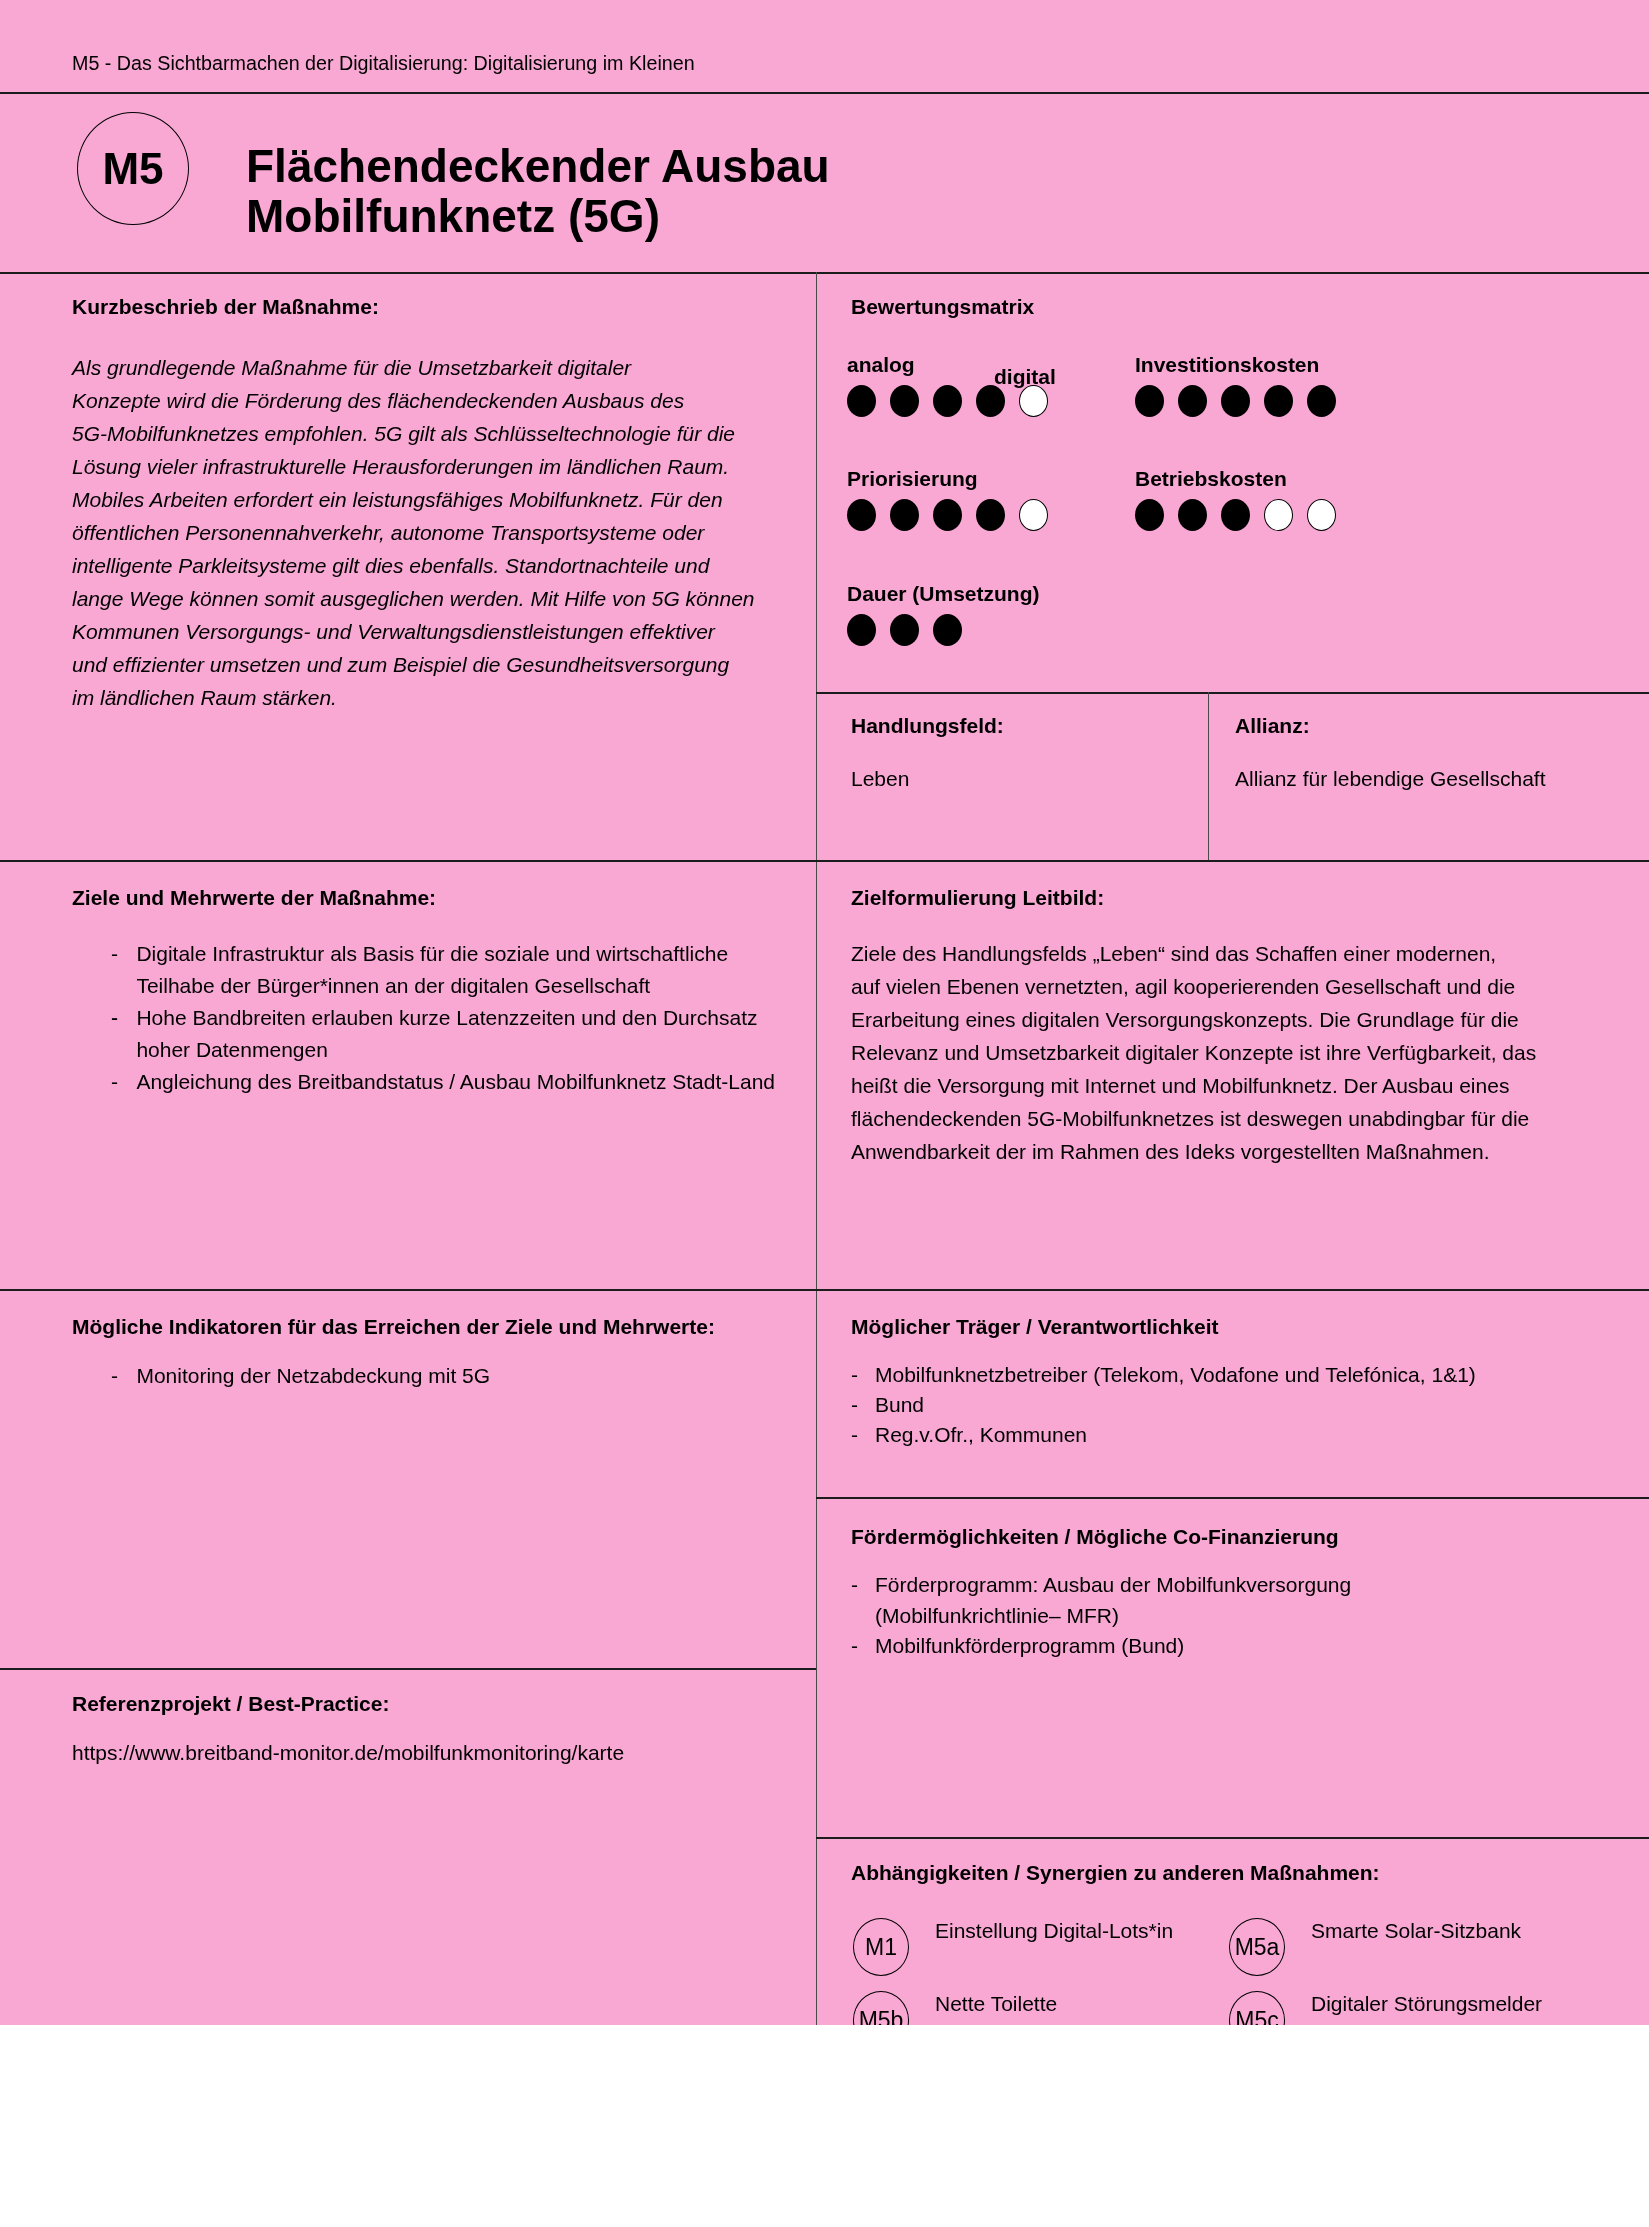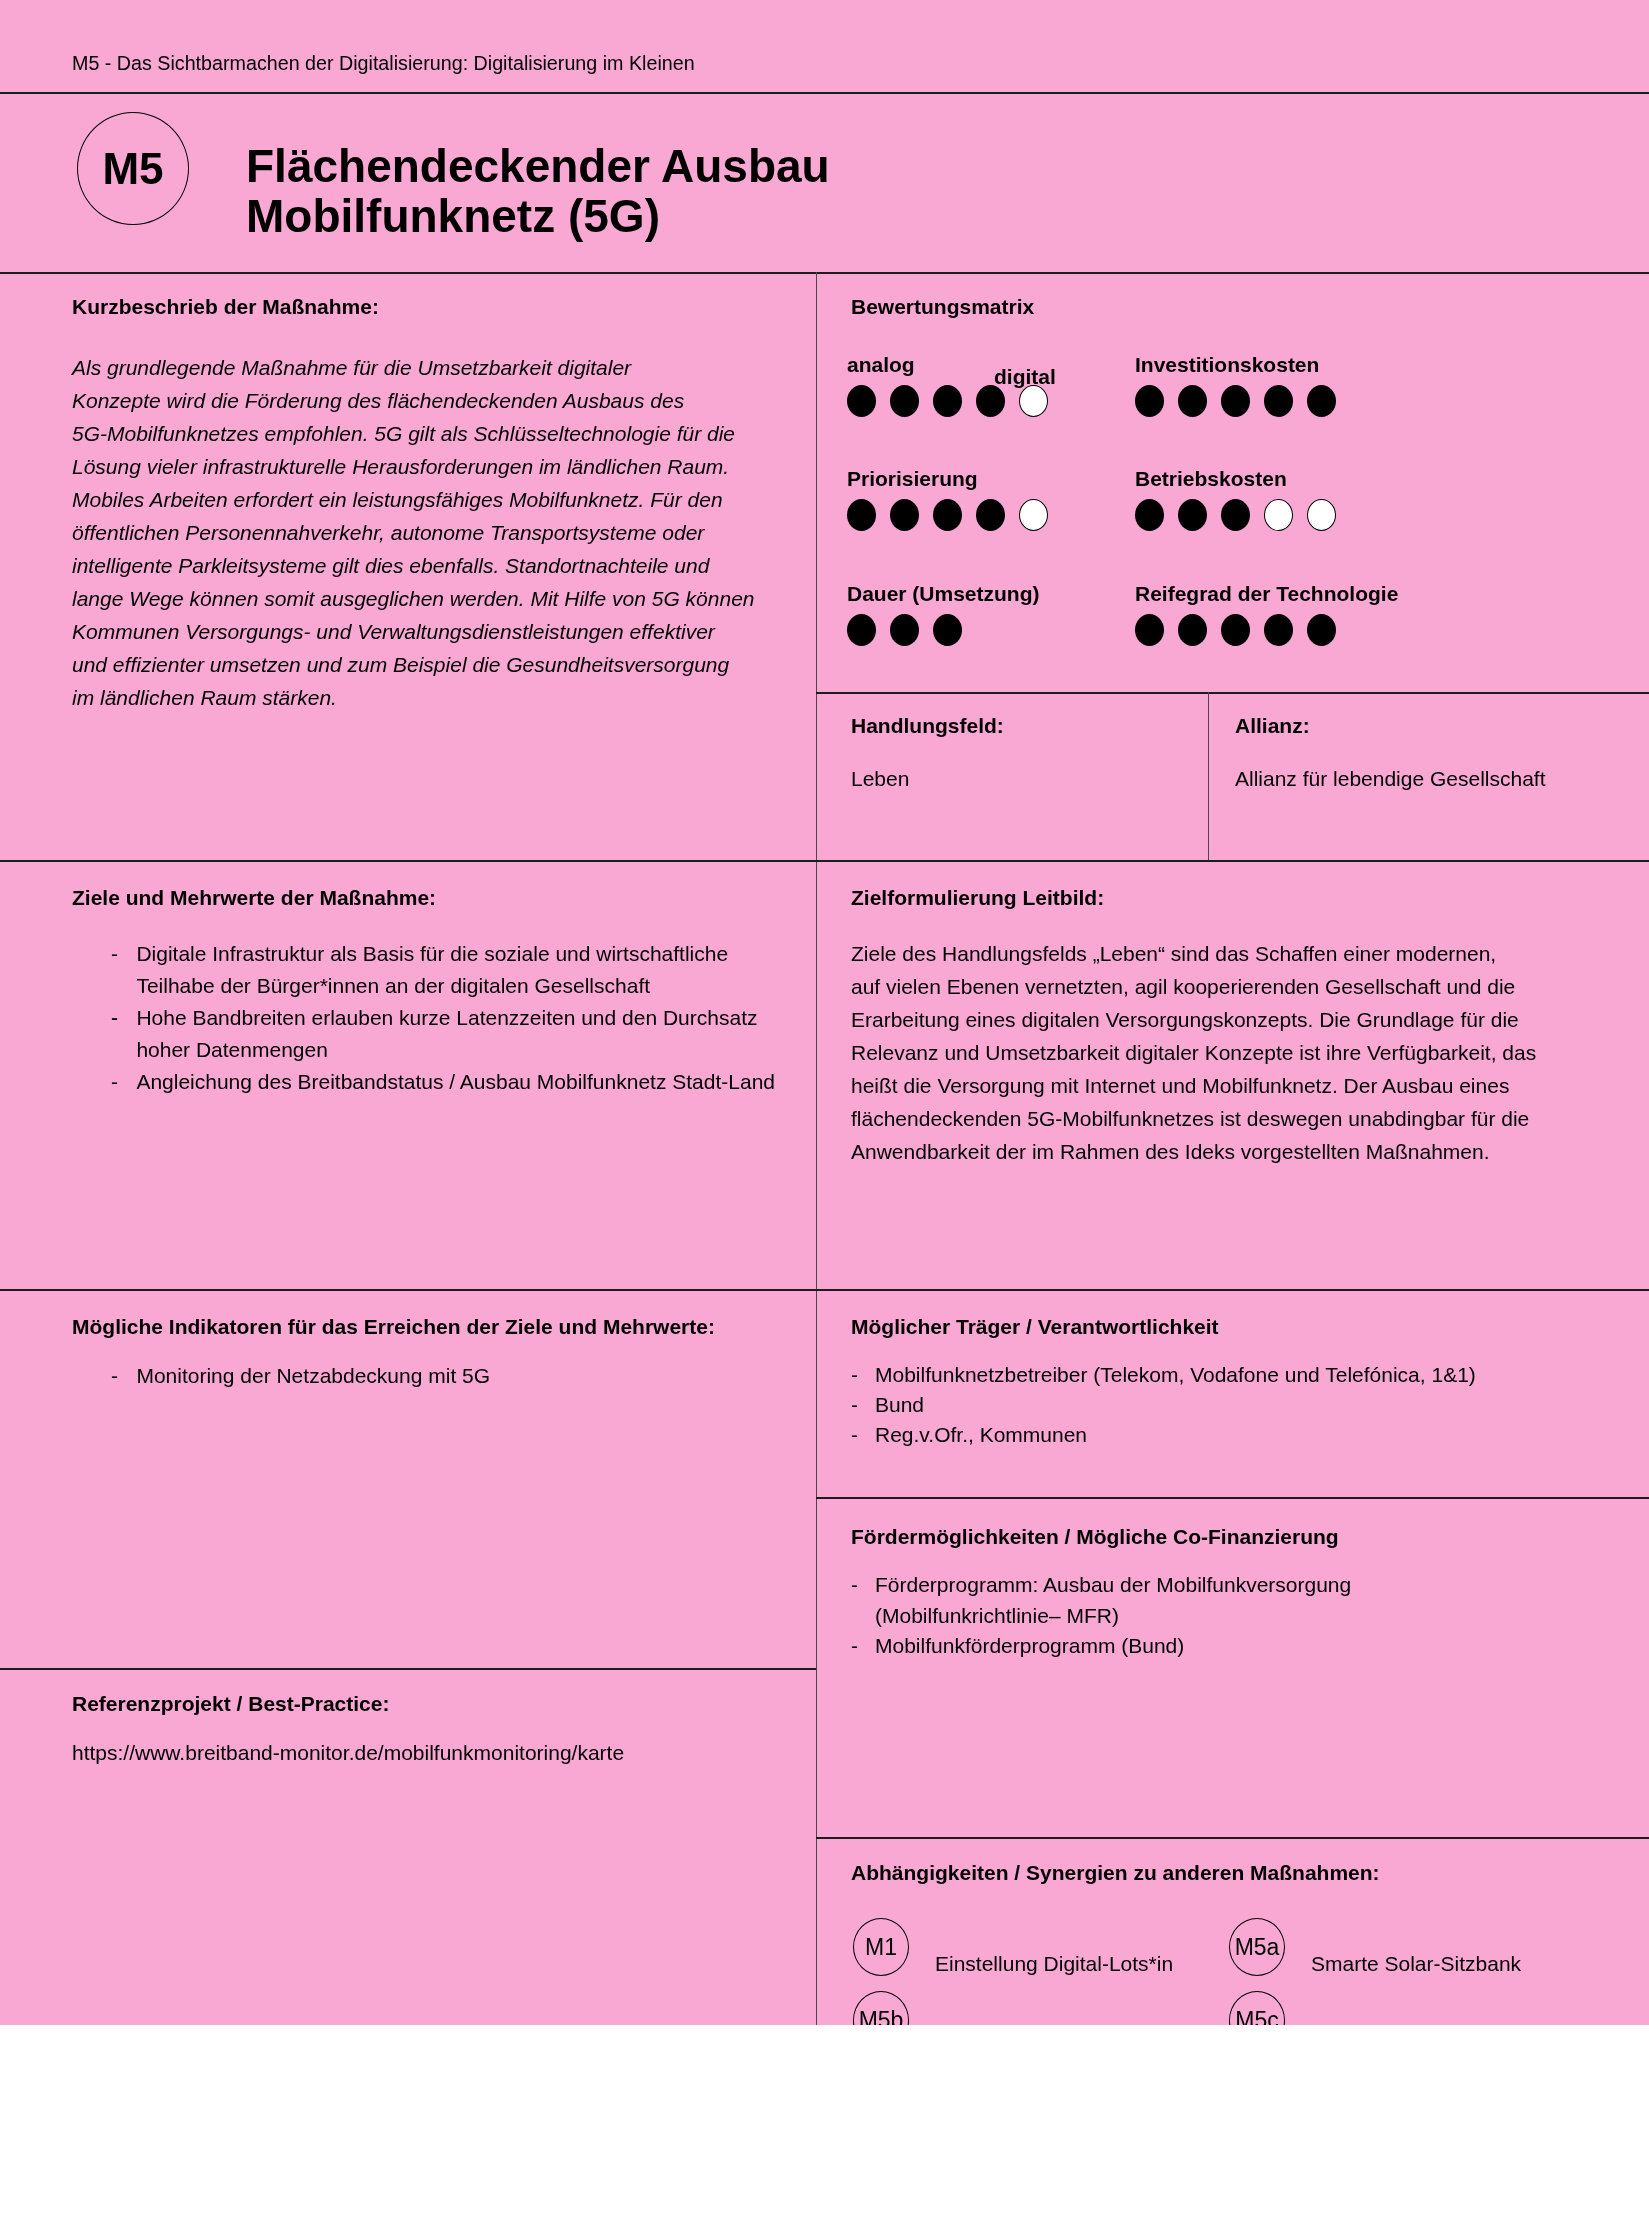--- a/index.html
+++ b/index.html
@@ -36,21 +36,21 @@
   .metric-labels{position:relative;height:32px;font-size:21px;font-weight:700;}
   .metric-labels .mlr{position:absolute;left:147px;top:0;margin-top:12px;}
   .dots{display:flex;}
   .dot{width:29px;height:32px;border-radius:50%;margin-right:14px;box-sizing:border-box;}
   .dot.filled{background:#000;}
   .dot.empty{background:#fff;border:1.9px solid #000;}
   
   .cell-heading{position:absolute;font-size:21px;font-weight:700;line-height:27px;}
   .cell-value{position:absolute;font-size:21px;line-height:27px;}
   
-  .dep{position:absolute;display:flex;align-items:flex-end;}
+  .dep{position:absolute;display:flex;align-items:flex-start;}
   .dep-circle{
     width:56px;height:58px;border:1.9px solid #000;border-radius:50%;box-sizing:border-box;
     display:flex;align-items:center;justify-content:center;flex:0 0 auto;
     font-size:23px;
   }
   .dep-label{margin-left:26px;font-size:21px;line-height:25.4px;white-space:pre-line;}
   .url{color:#000;text-decoration:none;}
 </style>
 </head>
 <body>
@@ -128,30 +128,20 @@
       </div>
   </div>
   <div class="metric" style="left:847px;top:582px;">
     <div class="metric-labels"><span class="ml">Dauer (Umsetzung)</span></div>
     <div class="dots">
         <span class="dot filled"></span>
         <span class="dot filled"></span>
         <span class="dot filled"></span>
       </div>
   </div>
-  <div class="metric" style="left:1135px;top:582px;">
-    <div class="metric-labels"><span class="ml">Reifegrad der Technologie</span></div>
-    <div class="dots">
-        <span class="dot filled"></span>
-        <span class="dot filled"></span>
-        <span class="dot filled"></span>
-        <span class="dot filled"></span>
-        <span class="dot filled"></span>
-      </div>
-  </div>
 
   <div class="hline" style="top:692px;left:816px;width:834px;"></div>
   <div class="vline" style="left:1208px;top:692px;height:170px;"></div>
   <div class="cell-heading" style="left:851px;top:712px;">Handlungsfeld:</div>
   <div class="cell-value" style="left:851px;top:765px;">Leben</div>
   <div class="cell-heading" style="left:1235px;top:712px;">Allianz:</div>
   <div class="cell-value" style="left:1235px;top:765px;">Allianz für lebendige Gesellschaft</div>
   <div class="hline" style="top:860px;"></div>
 
   <div class="section-heading" style="left:72px;top:884px;">Ziele und Mehrwerte der Maßnahme:</div>

